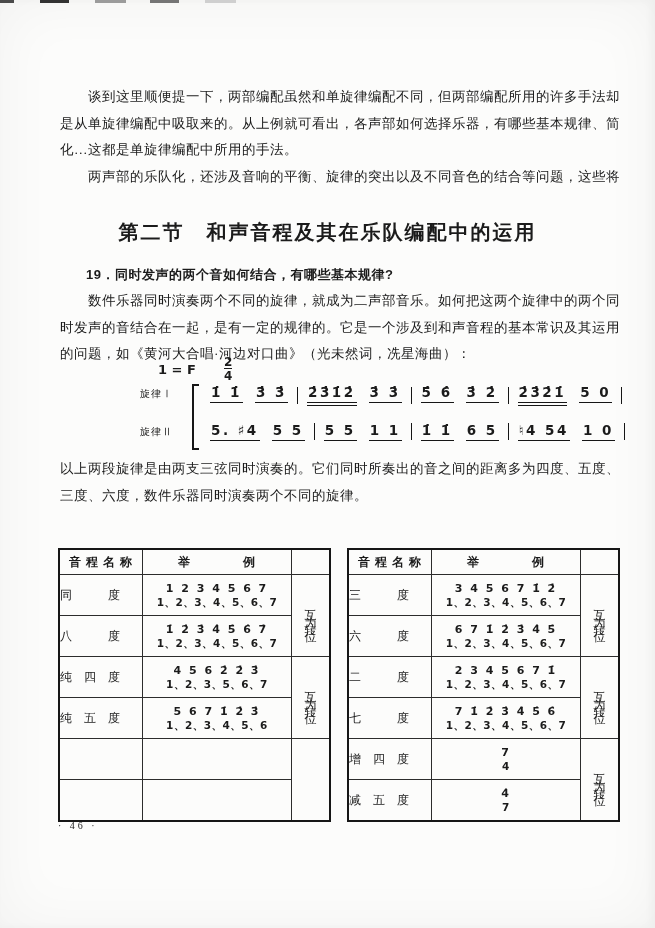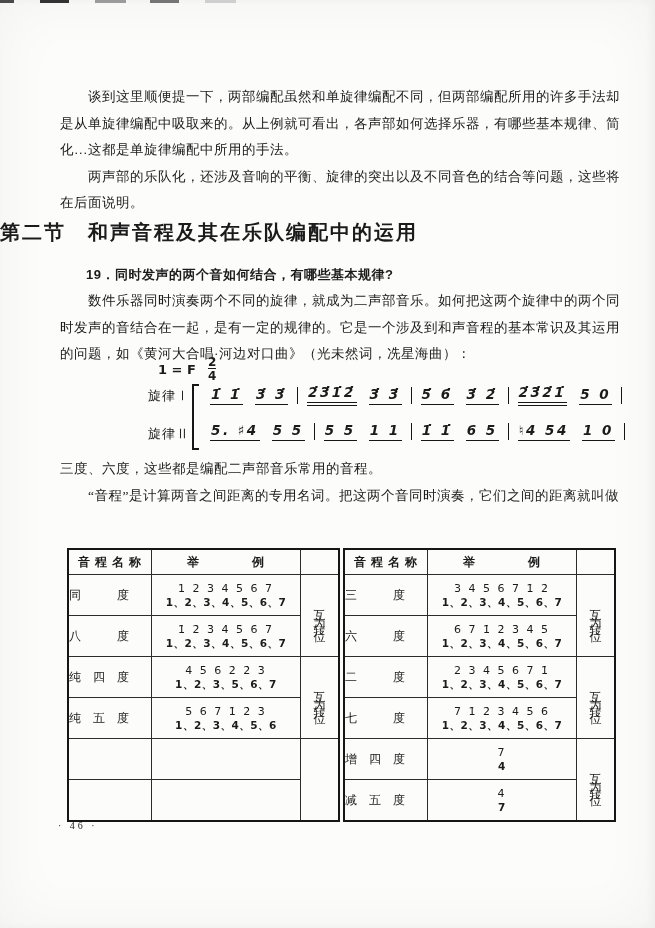--- a/index.html
+++ b/index.html
@@ -20,69 +20,69 @@
   .scan-mark.m3{left:95px;width:31px;background:#9b9b9b;}
   .scan-mark.m4{left:150px;width:29px;background:#757575;}
   .scan-mark.m5{left:205px;width:31px;background:#cfcfcf;}
 
   .block{position:absolute;left:60px;width:541px;}
   .para .line{font-size:13.5px;line-height:26.5px;letter-spacing:0.5px;white-space:nowrap;}
   .para .line.indent{text-indent:28px;}
 
   .section-heading{
     position:absolute;top:219px;left:0;width:655px;
-    text-align:left;
+    text-align:center;
     font-family:"Liberation Sans", sans-serif;
     font-weight:bold;font-size:20px;letter-spacing:2px;
   }
   .question-heading{
     position:absolute;top:266px;left:86px;
     font-family:"Liberation Sans", sans-serif;
     font-weight:bold;font-size:13px;letter-spacing:0.5px;
   }
 
   
   .keysig{
     position:absolute;top:356px;left:158px;
     font-family:"DejaVu Sans", sans-serif;
     font-weight:bold;font-size:13px;
-    display:flex;align-items:center;gap:12px;
+    display:flex;align-items:center;gap:28px;
   }
   .frac{display:inline-flex;flex-direction:column;align-items:center;line-height:1;font-size:12px;}
   .frac .den{border-top:1.5px solid #1b1b1b;padding-top:1px;}
 
   
   .score{position:absolute;left:140px;top:382px;width:420px;}
   .melody-line{display:flex;align-items:flex-start;margin-bottom:12px;height:26px;}
   .melody-label{
-    width:50px;flex:0 0 50px;font-size:13px;letter-spacing:1px;
-    padding-top:5px;color:#222;text-align:right;
+    width:50px;flex:0 0 50px;font-size:10px;letter-spacing:1px;
+    padding-top:5px;color:#222;
   }
   .score-bracket{
     position:absolute;left:52px;top:2px;height:62px;width:5px;
     border-left:2.5px solid #161616;
     border-top:2px solid #161616;border-bottom:2px solid #161616;
   }
-  .notes{display:flex;align-items:center;padding-left:14px;padding-top:2px;
-    font-family:"DejaVu Sans", sans-serif;font-weight:bold;font-size:13.5px;font-style:italic;}
+  .notes{display:flex;align-items:flex-start;padding-left:14px;padding-top:2px;
+    font-family:"DejaVu Sans", sans-serif;font-weight:bold;font-size:13.5px;}
   .note-group{letter-spacing:2.5px;padding:0 1px 2px 1px;margin:0 6px;white-space:nowrap;}
   .note-group.u1{border-bottom:1.5px solid #161616;}
   .note-group.u2{border-bottom:4px double #161616;}
   .barline{border-left:1.5px solid #161616;height:17px;margin:0 3px;align-self:center;}
 
   
-  .tables{position:absolute;top:548px;left:67px;display:flex;gap:3px;}
+  .tables{position:absolute;top:548px;left:58px;display:flex;gap:16px;}
   table.interval-table{border-collapse:collapse;table-layout:fixed;border:2.5px solid #161616;}
   table.interval-table td{border:1.2px solid #2c2c2c;padding:0;vertical-align:middle;}
   td.hdr{height:24px;font-size:12px;font-weight:bold;letter-spacing:1px;text-align:center;}
   td.name-cell{width:82px;font-size:12px;padding-left:9px;height:40px;white-space:nowrap;}
   td.example-cell{width:148px;text-align:center;height:40px;}
   td.pivot-cell{width:37px;text-align:center;}
   .pivot-text{writing-mode:vertical-rl;letter-spacing:7px;font-size:12px;line-height:1;margin:0 auto;}
-  .ex-top{font-family:"DejaVu Sans", sans-serif;font-weight:normal;font-size:11px;letter-spacing:2px;line-height:14px;}
+  .ex-top{font-family:"DejaVu Sans", sans-serif;font-weight:bold;font-size:11px;letter-spacing:2px;line-height:14px;}
   .ex-bottom{font-family:"DejaVu Sans", sans-serif;font-weight:bold;font-size:10.5px;letter-spacing:0.5px;line-height:13px;}
 
   .page-number{
     position:absolute;top:820px;left:58px;
     font-size:10px;letter-spacing:3px;
   }
 </style>
 </head>
 <body>
 
@@ -95,21 +95,20 @@
   <div class="scan-mark m5"></div>
 
   <div class="block" style="top:84px">
       <div class="para">
         <div class="line indent">谈到这里顺便提一下，两部编配虽然和单旋律编配不同，但两部编配所用的许多手法却</div>
         <div class="line">是从单旋律编配中吸取来的。从上例就可看出，各声部如何选择乐器，有哪些基本规律、简</div>
         <div class="line">化…这都是单旋律编配中所用的手法。</div>
       </div>
       <div class="para">
         <div class="line indent">两声部的乐队化，还涉及音响的平衡、旋律的突出以及不同音色的结合等问题，这些将</div>
-        <div class="line">在后面说明。</div>
       </div>
     </div>
 
   <div class="section-heading">第二节　和声音程及其在乐队编配中的运用</div>
 
   <div class="question-heading">19．同时发声的两个音如何结合，有哪些基本规律?</div>
 
   <div class="block" style="top:288px">
       <div class="para">
         <div class="line indent">数件乐器同时演奏两个不同的旋律，就成为二声部音乐。如何把这两个旋律中的两个同</div>
@@ -161,24 +160,24 @@
             <span class="note-group u1">♮4 54</span>
             <span class="note-group u1">1 0</span>
             <span class="barline"></span>
           </span>
         </div>
       </div>
   </div>
 
   <div class="block" style="top:456px">
       <div class="para">
-        <div class="line">三度、六度，这些都是编配二声部音乐常用的音程。</div>
-      </div>
-      <div class="para">
-        <div class="line indent">“音程”是计算两音之间距离的专用名词。把这两个音同时演奏，它们之间的距离就叫做</div>
+        <div class="line">以上两段旋律是由两支三弦同时演奏的。它们同时所奏出的音之间的距离多为四度、五度、</div>
+        <div class="line">三度、六度，数件乐器同时演奏两个不同的旋律。</div>
+      </div>
+      <div class="para">
       </div>
     </div>
 
   <div class="tables" id="tables">
       <table class="interval-table">
         <tbody>
           <tr>
             <td class="hdr">音 程 名 称</td>
             <td class="hdr">举　　　　例</td>
             <td class="hdr pivot-cell"></td>

